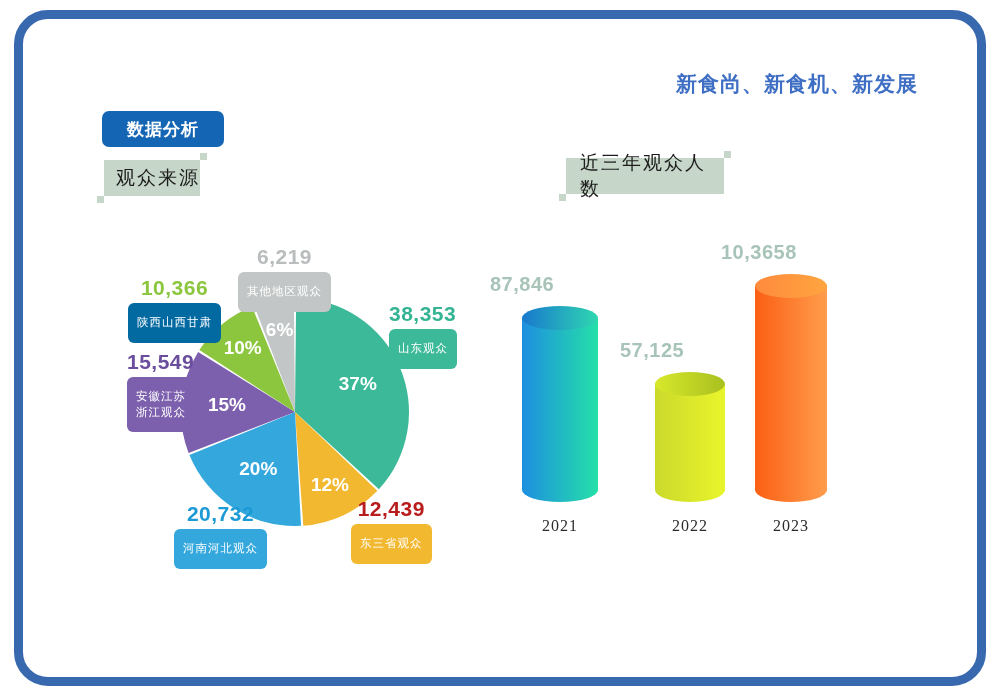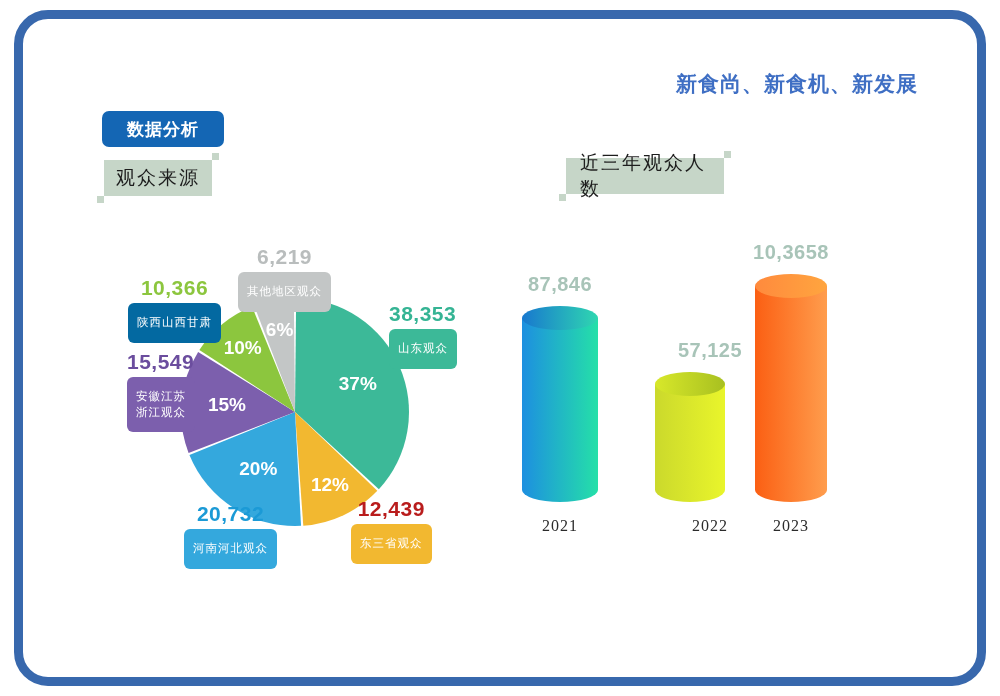--- a/index.html
+++ b/index.html
@@ -61,21 +61,21 @@
   }
   .tag .notch-tr,.tag .notch-bl{
     position:absolute;
     width:7px;height:7px;
     background:#c6d6c8;
   }
   .tag .notch-tr{right:-7px;top:-7px;}
   .tag .notch-bl{left:-7px;bottom:-7px;}
   #tag-pie{
     left:104px;top:160px;
-    width:108px;height:36px;
+    width:96px;height:36px;
     padding-left:12px;
     font-size:19px;
   }
   #tag-bar{
     left:566px;top:158px;
     width:158px;height:36px;
     padding-left:14px;
     font-size:19px;
     justify-content:center;
   }
@@ -116,21 +116,21 @@
   #co-other .chip{background:#c3c6c6;}
 
   #co-shaanxi{left:128px;top:277px;text-align:center;}
   #co-shaanxi .num{color:#8cc63e;}
   #co-shaanxi .chip{background:#0369a1;}
 
   #co-anhui{left:127px;top:351px;text-align:left;}
   #co-anhui .num{color:#6b4d9e;}
   #co-anhui .chip{background:#7c5fad;}
 
-  #co-henan{left:184px;top:503px;text-align:center;}
+  #co-henan{left:174px;top:503px;text-align:center;}
   #co-henan .num{color:#1b9ad6;}
   #co-henan .chip{background:#34a8dd;}
 
   #co-dongsan{left:351px;top:498px;text-align:center;}
   #co-dongsan .num{color:#b91c1c;}
   #co-dongsan .chip{background:#f2b830;}
 
   #co-shandong{left:389px;top:303px;text-align:left;}
   #co-shandong .num{color:#35b494;}
   #co-shandong .chip{background:#3cb998;}
@@ -140,21 +140,21 @@
     position:absolute;
     left:500px;top:230px;
     width:400px;height:310px;
   }
   .bar-col{position:absolute;bottom:38px;}
   .bar-val{
     position:absolute;
     width:140px;
     left:50%;
     transform:translateX(-50%);
-    text-align:center;
+    text-align:left;
     font-size:20px;font-weight:bold;
     color:#a8c4b8;
     letter-spacing:0.5px;
     white-space:nowrap;
   }
   .cyl{position:absolute;bottom:0;left:0;}
   .bar-year{
     position:absolute;
     width:140px;left:50%;
     transform:translateX(-50%);
@@ -255,21 +255,21 @@
             <linearGradient id="g-cap-0" x1="0" x2="1" y1="0" y2="0">
               <stop offset="0" stop-color="#1878cf"></stop>
               <stop offset="1" stop-color="#2fd7b0"></stop>
             </linearGradient>
           </defs>
           <path d="M 0 12 L 0 184 A 38 12 0 0 0 76 184 L 76 12 Z" fill="url(#g-body-0)"></path>
           <ellipse cx="38" cy="12" rx="38" ry="12" fill="url(#g-cap-0)"></ellipse>
         </svg>
         <div class="bar-year">2021</div>
       </div>
-      <div class="bar-col" style="left: 155px; width: 70px; height: 130px; padding-left: 40px;">
+      <div class="bar-col" style="left: 155px; width: 70px; height: 130px;">
         <div class="bar-val" style="bottom: 140px;">57,125</div>
         <svg class="cyl" width="70" height="130" viewBox="0 0 70 130">
           <defs>
             <linearGradient id="g-body-1" x1="0" x2="1" y1="0" y2="0">
               <stop offset="0" stop-color="#cbd92c"></stop>
               <stop offset="1" stop-color="#e9f52b"></stop>
             </linearGradient>
             <linearGradient id="g-cap-1" x1="0" x2="1" y1="0" y2="0">
               <stop offset="0" stop-color="#d8e82a"></stop>
               <stop offset="1" stop-color="#a8c020"></stop>

